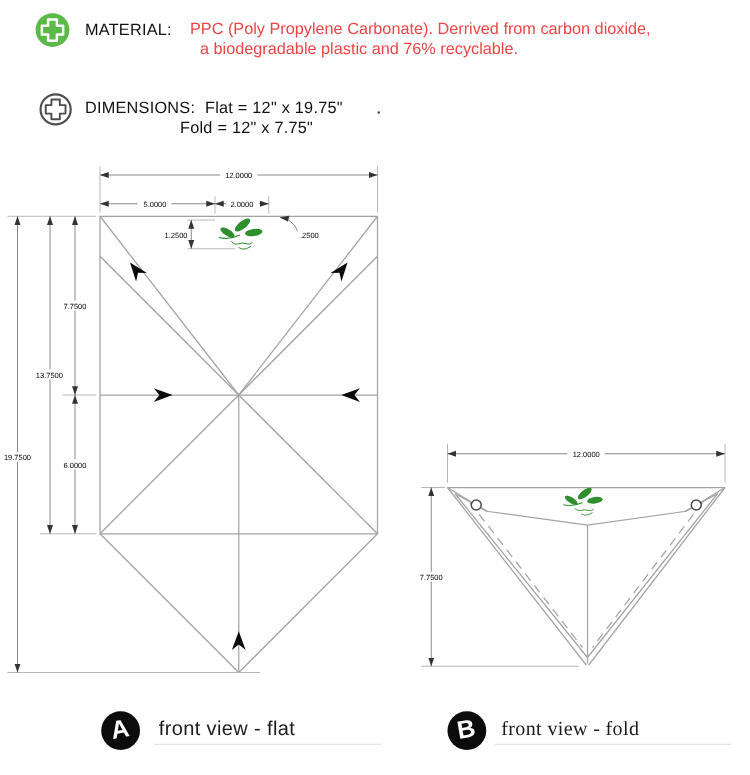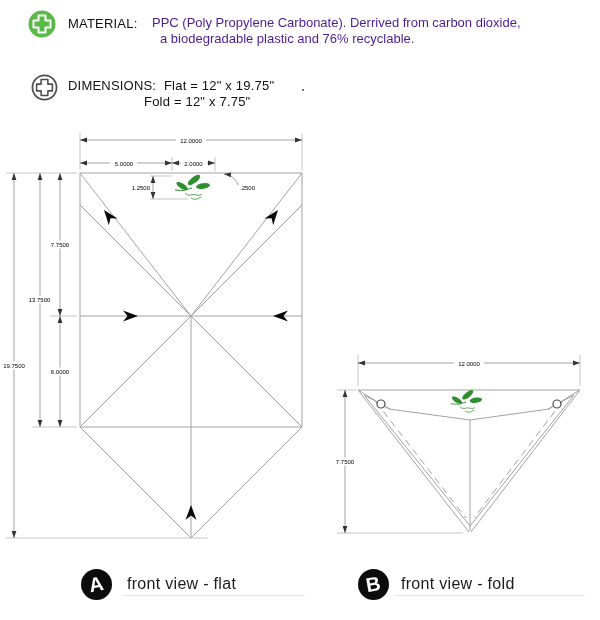--- a/index.html
+++ b/index.html
@@ -3,21 +3,21 @@
 <meta charset="utf-8">
 <style>
   html,body{margin:0;padding:0;}
   body{
     width:600px;height:620px;position:relative;background:#ffffff;
     font-family:"Liberation Sans",sans-serif;overflow:hidden;color:#1a1a1a;
   }
   .abs{position:absolute;}
   
   .hdr-label{font-size:13px;color:#111;letter-spacing:.2px;}
-  .hdr-text{font-size:13px;color:#4c1d95;line-height:16px;}
+  .hdr-text{font-size:13px;color:#ef4444;line-height:16px;}
   
   svg.sheet{position:absolute;left:0;top:0;}
   .dl{stroke:#a3a3a3;stroke-width:1;fill:none;}
   .dash{stroke:#a3a3a3;stroke-width:1;fill:none;stroke-dasharray:7 5;}
   .dim{stroke:#787878;stroke-width:.7;fill:none;}
   .ext{stroke:#b8b8b8;stroke-width:.8;}
   .dt{font:6px "Liberation Sans",sans-serif;fill:#000;}
   .bg{fill:#ffffff;}
   .leaf{fill:#2f8f2f;}
   .leafline{stroke:#2f8f2f;fill:none;}
@@ -191,14 +191,14 @@
 
 <div class="abs callout" style="left:81px;top:569px;">
   <span>A</span>
 </div>
 <div class="abs caption" style="left:127px;top:575px;">front view - flat</div>
 <div class="abs cap-line" style="left:123px;top:595px;width:182px;"></div>
 
 <div class="abs callout" style="left:358px;top:569px;">
   <span>B</span>
 </div>
-<div class="abs caption" style="left:401px;top:575px;">front view - fold</div>
+<div class="abs caption" style="left:401px;top:575px;font-family:Liberation Serif, serif;">front view - fold</div>
 <div class="abs cap-line" style="left:396px;top:595px;width:189px;"></div>
 
 </body></html>

